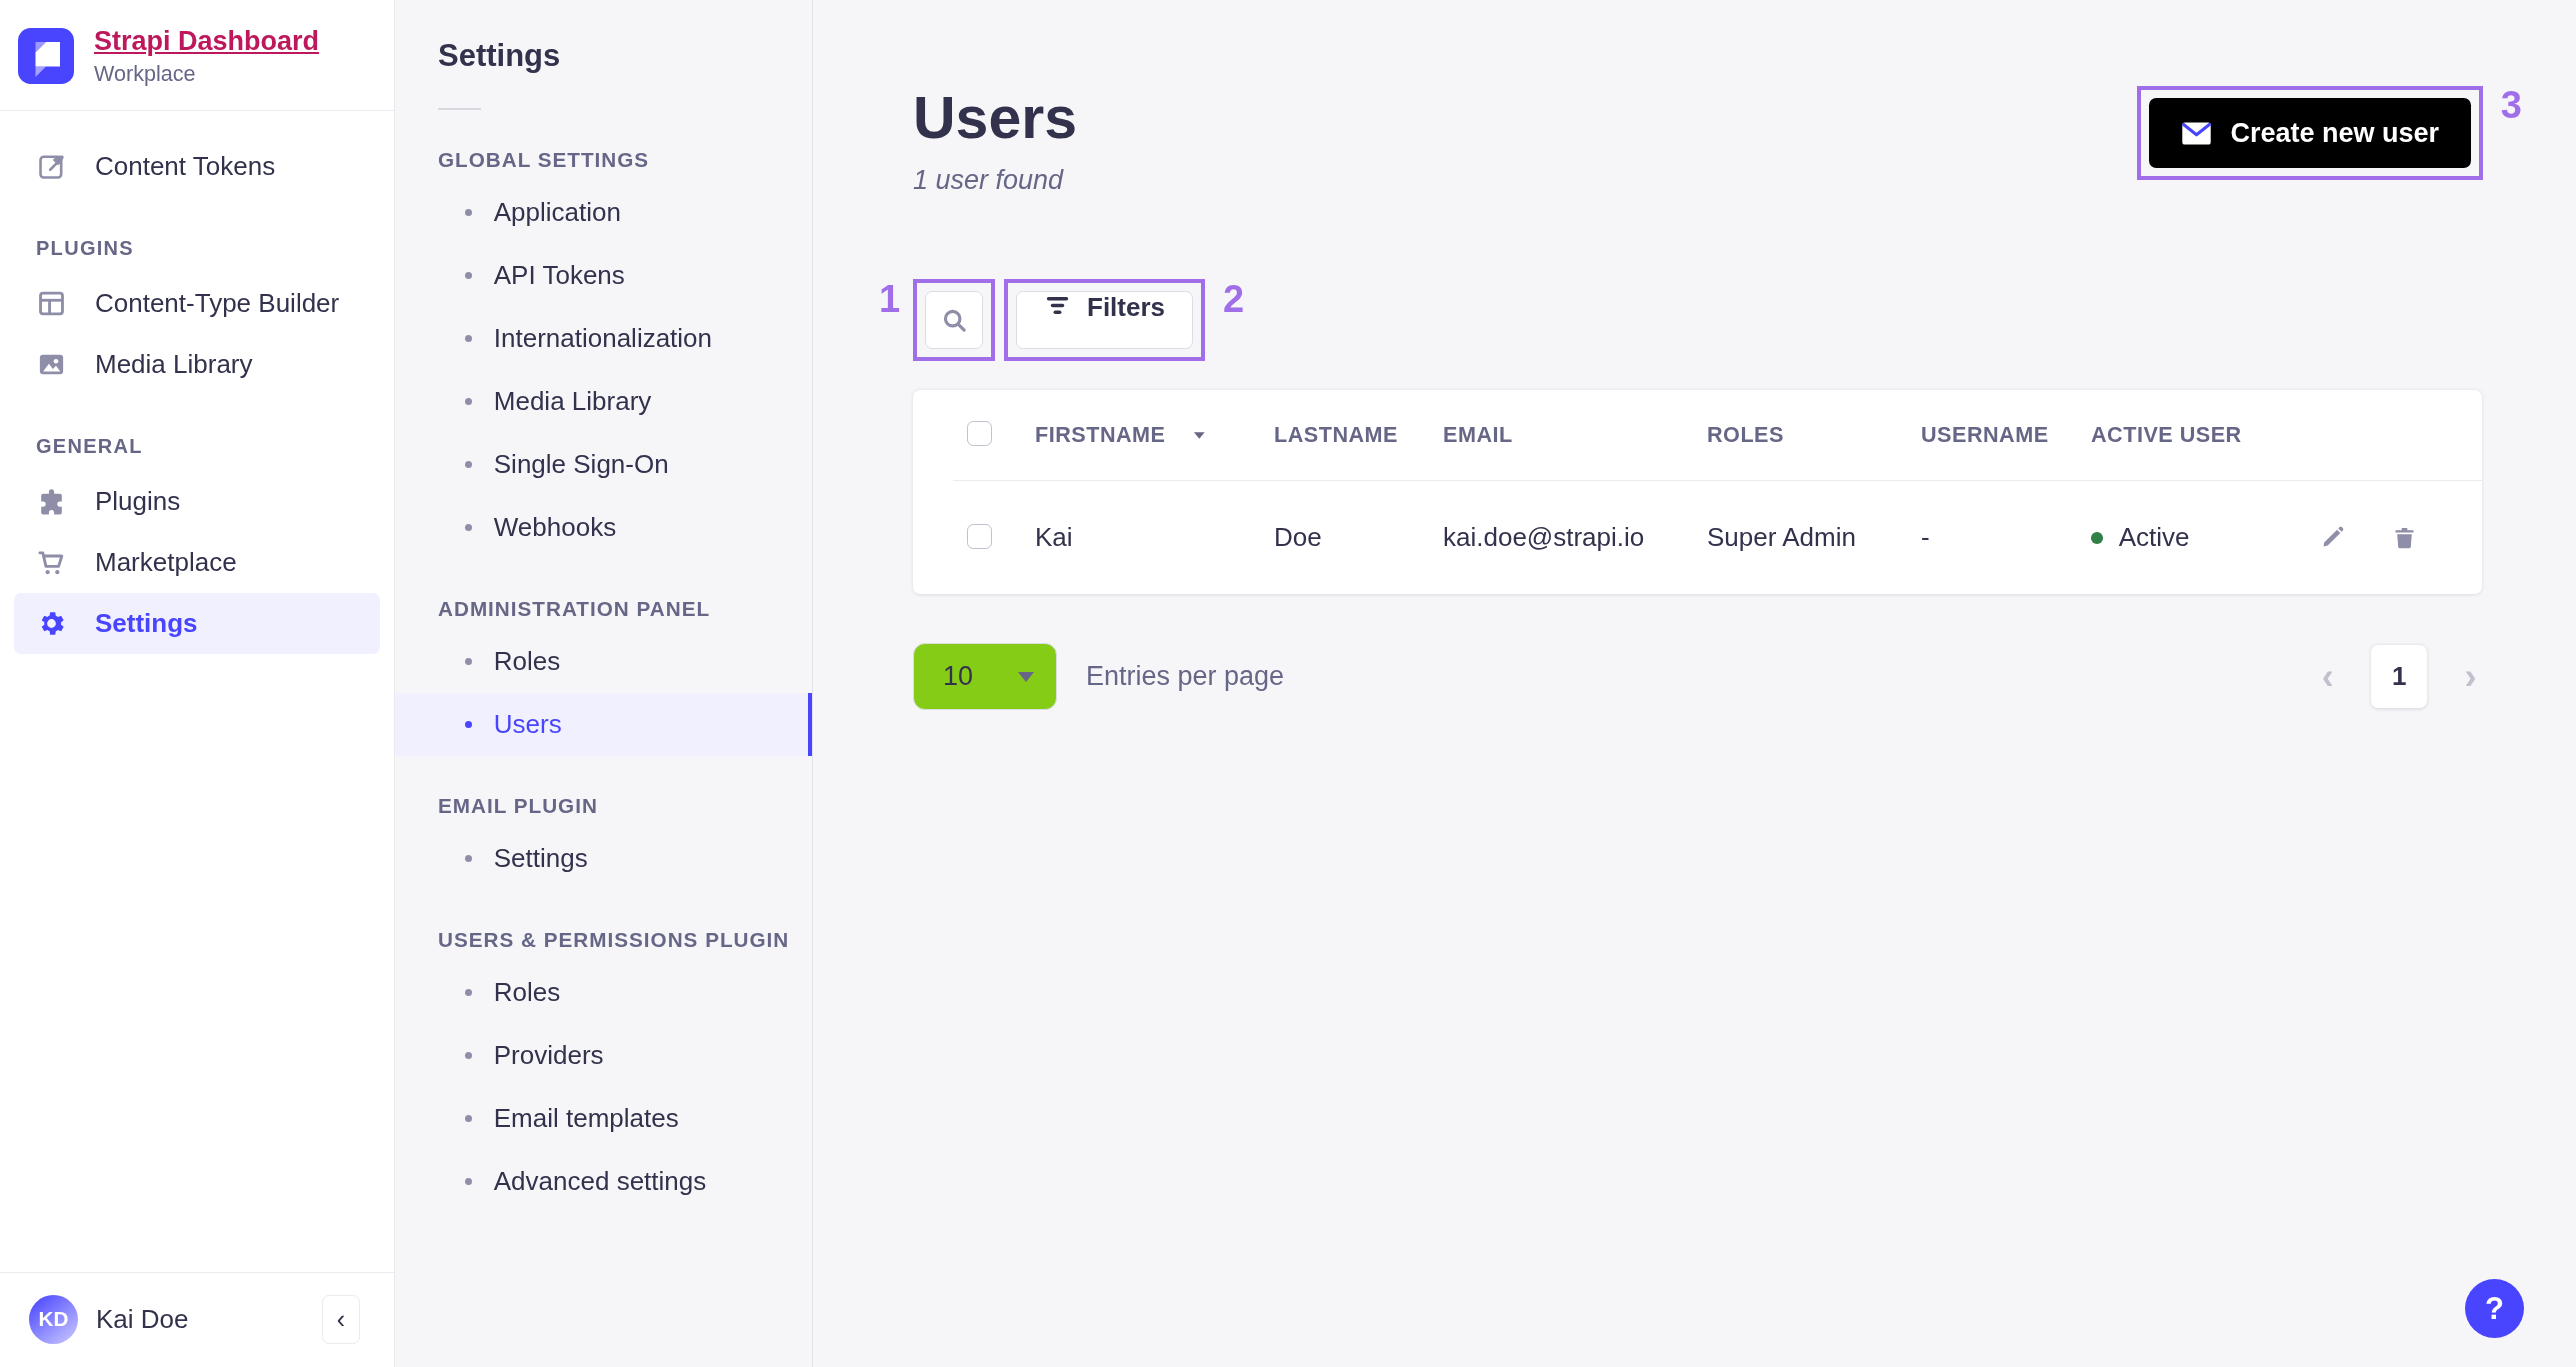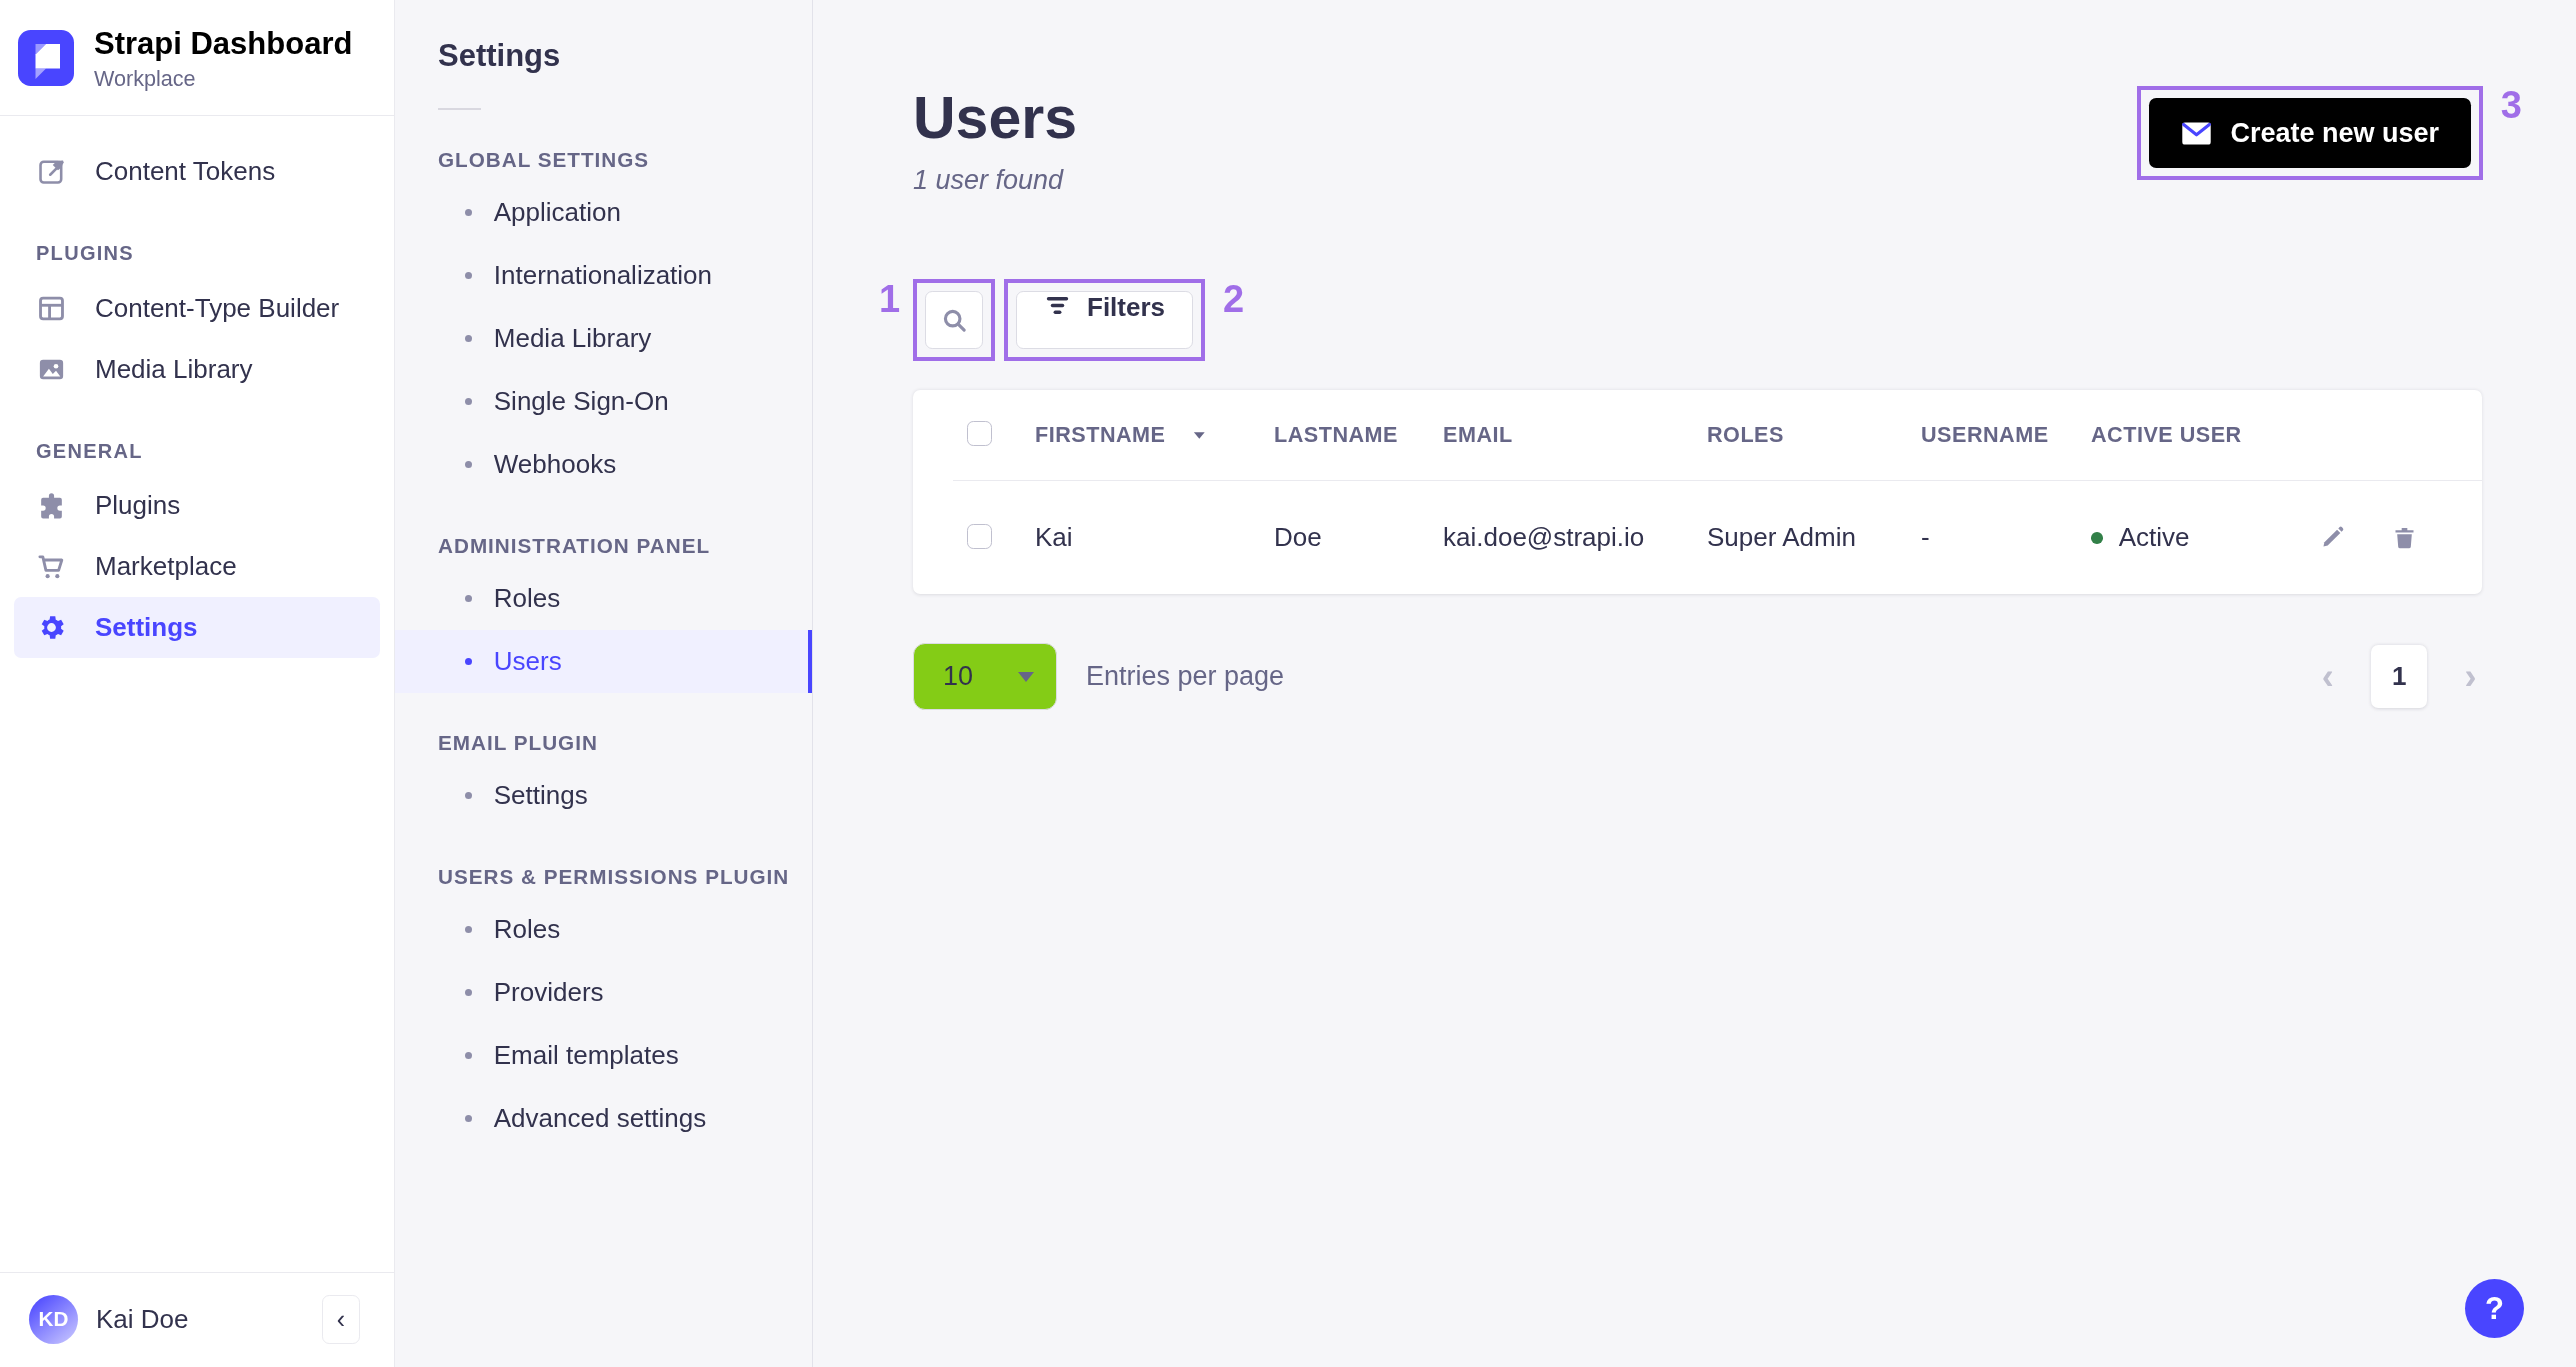--- a/index.html
+++ b/index.html
@@ -19,21 +19,21 @@
   .brand {
     display:flex; align-items:center; gap:20px;
     padding:25px 21.6px 23.4px 18px;
     border-bottom:0.9px solid #eaeaef;
   }
   .logo {
     width:56px; height:56px; border-radius:12.6px;
     background:#4945ff; flex:0 0 auto;
     display:flex; align-items:center; justify-content:center;
   }
-  .brand-title { font-size:31px; font-weight:700; color:#000000; line-height:1.2; }
+  .brand-title { font-size:27px; font-weight:700; color:#be185d; line-height:1.2;text-decoration:underline; }
   .brand-sub { font-size:21.6px; color:#666687; margin-top:3.6px; }
 
   .nav-items { padding:25px 14.4px 0 14.4px; }
   .nav-item {
     height:61px; display:flex; align-items:center; gap:27px;
     padding:0 0 0 21.6px; border-radius:7.2px; cursor:pointer;
   }
   .nav-item .icon { width:32px; height:32px; flex:0 0 auto; display:flex; align-items:center; justify-content:center; }
   .nav-item .nav-label { font-size:26px; color:#32324d; font-weight:500; }
   .nav-item.active { background:#f0f0ff; }
@@ -276,20 +276,24 @@
 </aside>
 
 <aside class="settings-sidebar">
   <div class="settings-heading">Settings</div>
   <div class="settings-divider"></div>
 
   <div class="s-section-label">GLOBAL SETTINGS</div>
   <div class="s-item">
     <span class="bullet"></span>
     <span class="s-label">Application</span>
+  </div>
+  <div class="s-item">
+    <span class="bullet"></span>
+    <span class="s-label">API Tokens</span>
   </div>
   <div class="s-item">
     <span class="bullet"></span>
     <span class="s-label">Internationalization</span>
   </div>
   <div class="s-item">
     <span class="bullet"></span>
     <span class="s-label">Media Library</span>
   </div>
   <div class="s-item">

